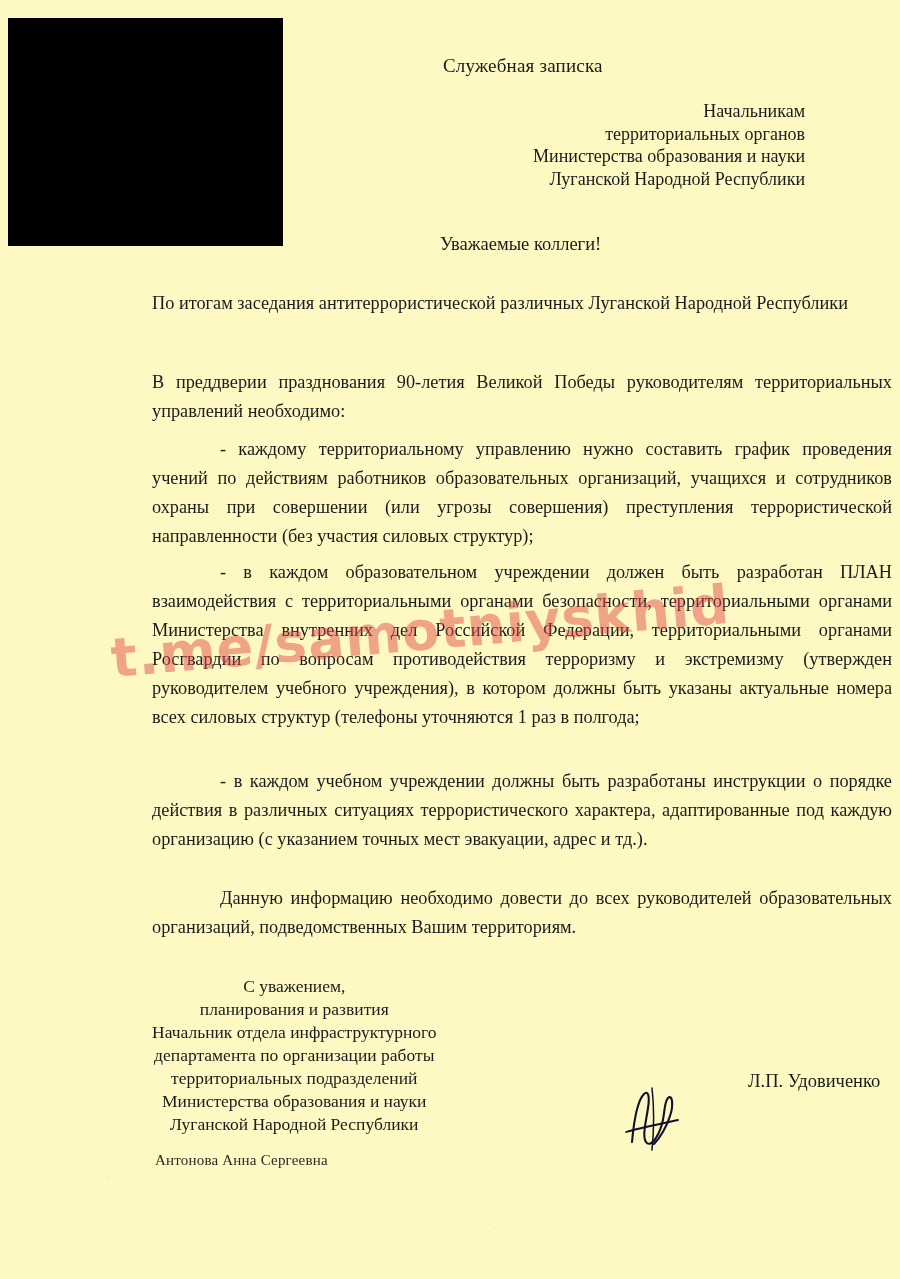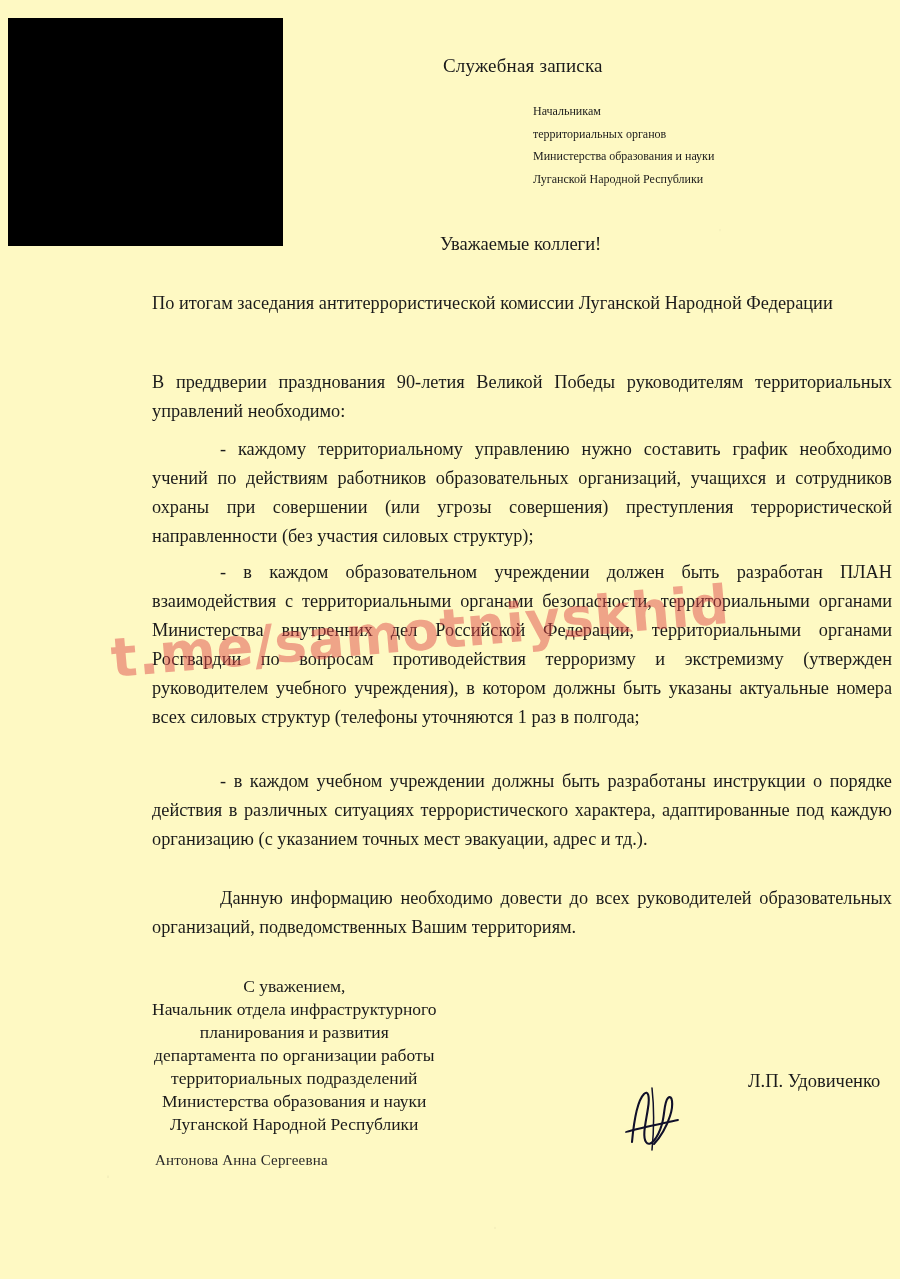--- a/index.html
+++ b/index.html
@@ -49,22 +49,23 @@
     left: 443px;
     top: 55px;
     font-size: 19px;
     letter-spacing: 0.2px;
   }
 
   .addressee {
     position: absolute;
     left: 533px;
     top: 100px;
-    font-size: 12px;
+    font-size: 18px;
     line-height: 22.5px;
+    text-align: right;
   }
   .addressee div { white-space: nowrap; }
 
   .salutation {
     position: absolute;
     left: 440px;
     top: 234px;
     font-size: 18.5px;
   }
 
@@ -156,47 +157,47 @@
   <div class="addressee">
     <div>Начальникам</div>
     <div>территориальных органов</div>
     <div>Министерства образования и науки</div>
     <div>Луганской Народной Республики</div>
   </div>
 
   <div class="salutation">Уважаемые коллеги!</div>
 
   <div class="body-block p1">
-    <p>По итогам заседания антитеррористической комиссии Луганской Народной Федерации</p>
+    <p>По итогам заседания антитеррористической различных Луганской Народной Республики</p>
   </div>
 
   <div class="body-block p2">
     <p>В преддверии празднования 90-летия Великой Победы руководителям территориальных управлений необходимо:</p>
   </div>
 
   <div class="body-block p3">
-    <p class="indent-dash">- каждому территориальному управлению нужно составить график необходимо учений по действиям работников образовательных организаций, учащихся и сотрудников охраны при совершении (или угрозы совершения) преступления террористической направленности (без участия силовых структур);</p>
+    <p class="indent-dash">- каждому территориальному управлению нужно составить график проведения учений по действиям работников образовательных организаций, учащихся и сотрудников охраны при совершении (или угрозы совершения) преступления террористической направленности (без участия силовых структур);</p>
   </div>
 
   <div class="body-block p4">
     <p class="indent-dash">- в каждом образовательном учреждении должен быть разработан ПЛАН взаимодействия с территориальными органами безопасности, территориальными органами Министерства внутренних дел Российской Федерации, территориальными органами Росгвардии по вопросам противодействия терроризму и экстремизму (утвержден руководителем учебного учреждения), в котором должны быть указаны актуальные номера всех силовых структур (телефоны уточняются 1 раз в полгода;</p>
   </div>
 
   <div class="body-block p5">
     <p class="indent-dash">- в каждом учебном учреждении должны быть разработаны инструкции о порядке действия в различных ситуациях террористического характера, адаптированные под каждую организацию (с указанием точных мест эвакуации, адрес и тд.).</p>
   </div>
 
   <div class="body-block p6">
     <p class="indent">Данную информацию необходимо довести до всех руководителей образовательных организаций, подведомственных Вашим территориям.</p>
   </div>
 
   <div class="signature">
     <div>С уважением,</div>
+    <div>планирования и развития</div>
     <div>Начальник отдела инфраструктурного</div>
-    <div>планирования и развития</div>
     <div>департамента по организации работы</div>
     <div>территориальных подразделений</div>
     <div>Министерства образования и науки</div>
     <div>Луганской Народной Республики</div>
   </div>
 
   <div class="sig-mark">
     <svg width="80" height="80" viewBox="0 0 80 80">
       <path d="M20 62 C22 40, 26 20, 32 14 C36 10, 38 16, 36 28 C34 42, 30 56, 34 62 C38 68, 46 58, 50 44 C53 33, 52 22, 56 18 C60 14, 62 24, 58 36 C55 46, 48 58, 42 64" fill="none" stroke="#10102a" stroke-width="2.1" stroke-linecap="round"></path>
       <path d="M14 52 C28 48, 48 44, 66 40" fill="none" stroke="#10102a" stroke-width="1.8" stroke-linecap="round"></path>

